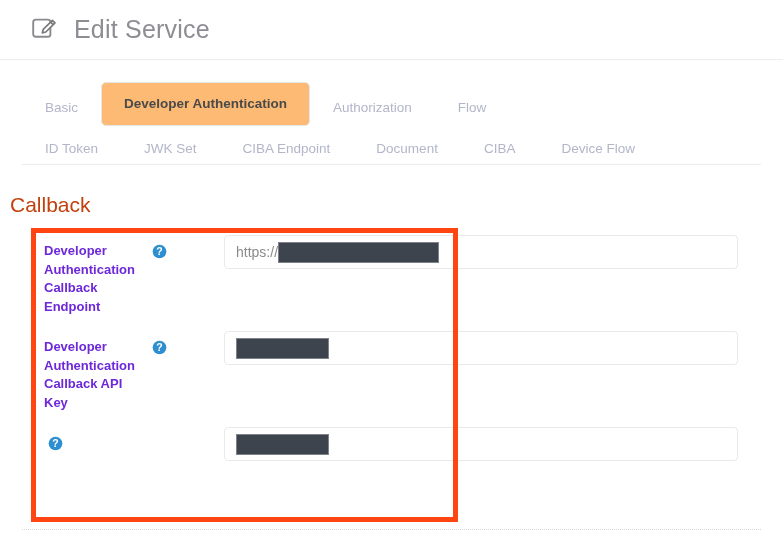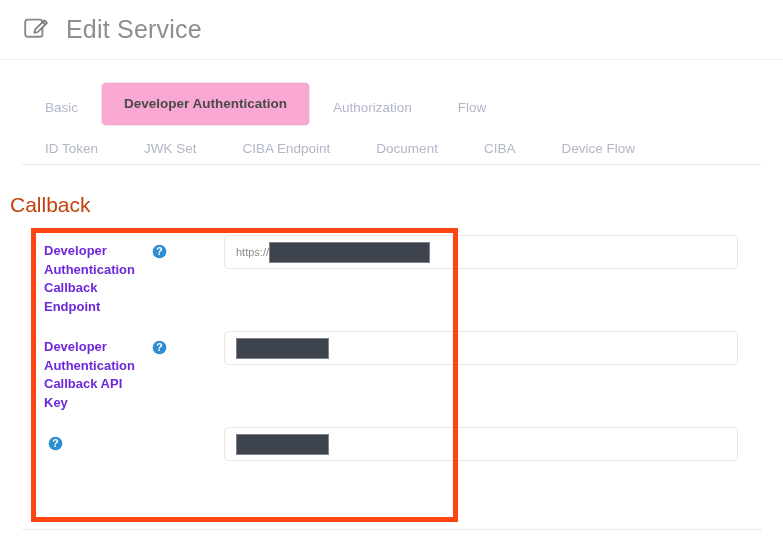--- a/index.html
+++ b/index.html
@@ -15,21 +15,21 @@
     overflow: hidden;
     position: relative;
   }
 
   
   .page-header {
     height: 60px;
     border-bottom: 1px solid #ededed;
     display: flex;
     align-items: center;
-    padding-left: 22px;
+    padding-left: 30px;
     box-sizing: border-box;
   }
   .edit-icon {
     width: 28px;
     height: 28px;
     margin-right: 16px;
     flex: 0 0 auto;
     display: block;
   }
   .page-title {
@@ -60,21 +60,21 @@
     box-sizing: border-box;
     white-space: nowrap;
     line-height: 1.2;
     border: 1px solid transparent;
     background: transparent;
     font-family: "Liberation Sans", sans-serif;
   }
   .tab.active {
     color: #4a4a4a;
     font-weight: bold;
-    background: #f9a8d4;
+    background: #fdba74;
     border: 1px solid #e6e6e6;
     border-radius: 5px;
     padding: 13px 22px;
   }
   .tab.r2 {
     padding: 6px 22px;
   }
 
   
   .section-title {
@@ -130,21 +130,21 @@
     border-radius: 4px;
     background: #ffffff;
     display: flex;
     align-items: center;
     padding: 0 11px;
     box-sizing: border-box;
     font-size: 14px;
     color: #9a9a9a;
   }
   .scheme-prefix {
-    font-size: 11px;
+    font-size: 14px;
     color: #8b8b8b;
     white-space: pre;
   }
   .redacted {
     background: #3e444d;
     border: 1px solid #7e838b;
     height: 21px;
     box-sizing: border-box;
   }
   .redacted.wide { width: 161px; }

